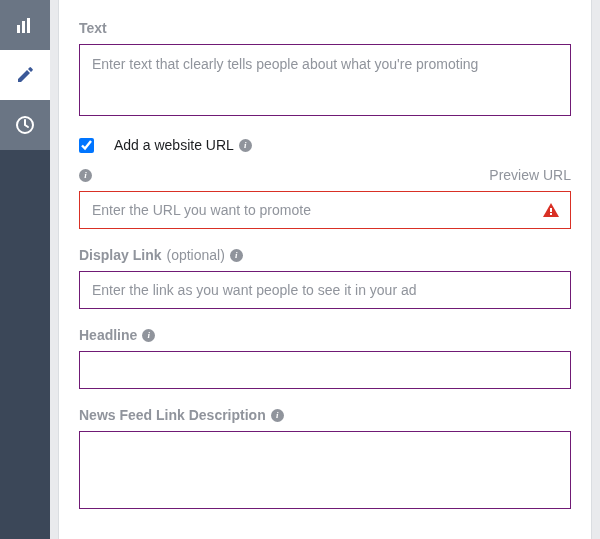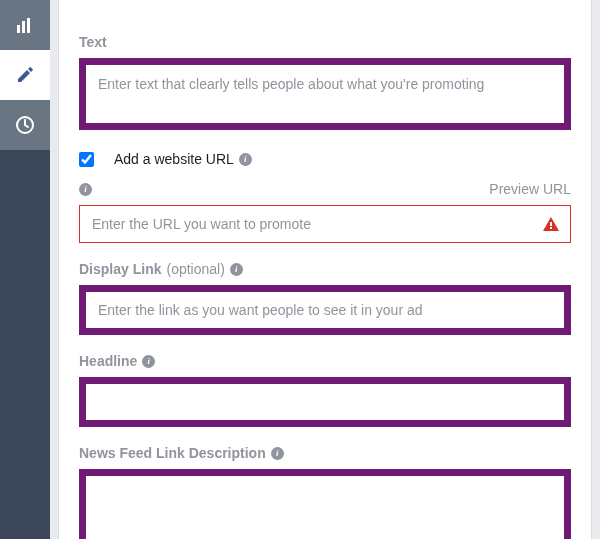--- a/index.html
+++ b/index.html
@@ -43,21 +43,21 @@
       flex: 1;
       background: #e9eaed;
       padding: 0 8px 0 8px;
       height: 100%;
     }
     .panel {
       background: #fff;
       border-left: 1px solid #dadde1;
       border-right: 1px solid #dadde1;
       height: 100%;
-      padding: 34px 20px;
+      padding: 20px 20px;
     }
     .field-group {
       margin-bottom: 18px;
     }
     .label-row {
       display: flex;
       align-items: center;
       justify-content: space-between;
       margin-bottom: 8px;
     }
@@ -71,21 +71,21 @@
     }
     .optional {
       font-weight: 400;
     }
     .right-link {
       color: #90949c;
       font-size: 14px;
     }
     .input, .textarea {
       width: 100%;
-      border: 7px solid #701a75;
+      border: 1px solid #701a75;
       background: #fff;
       padding: 10px 12px;
       font-size: 14px;
       color: #1c1e21;
       font-family: inherit;
     }
     .input::placeholder, .textarea::placeholder {
       color: #90949c;
     }
     .textarea {

